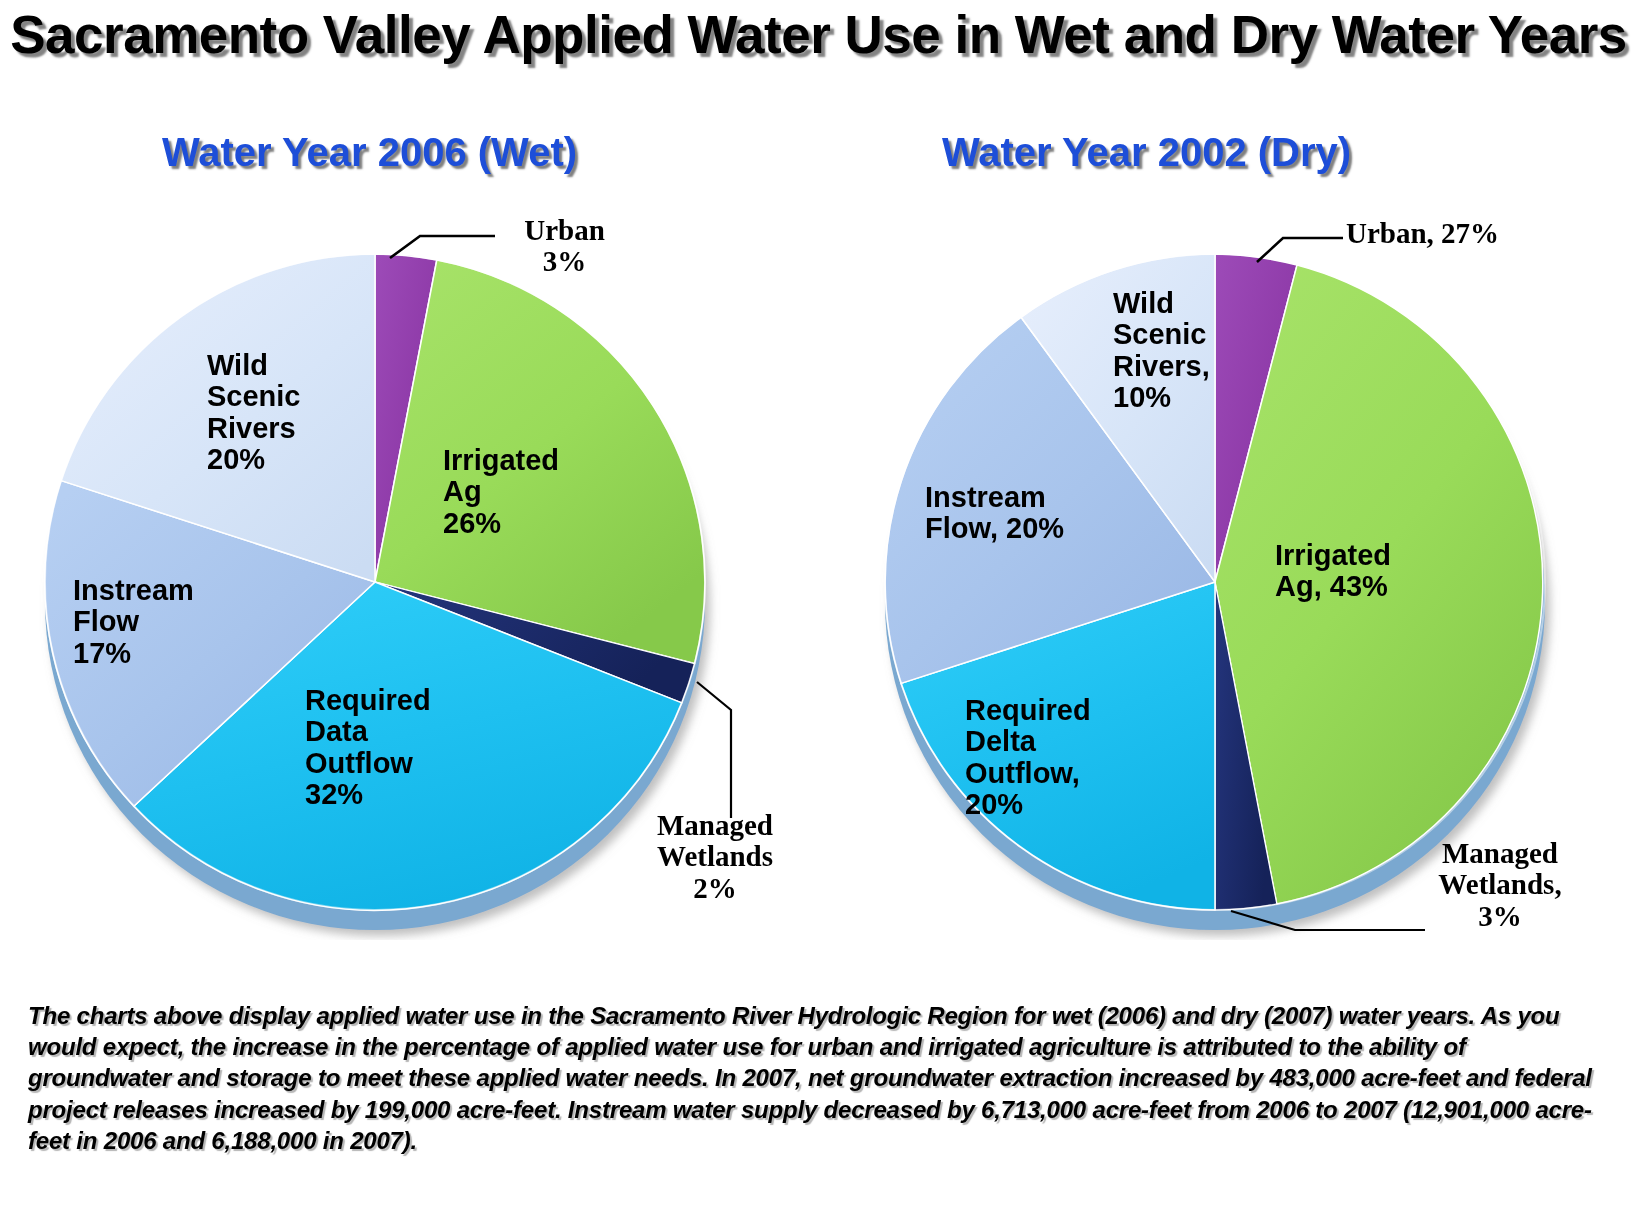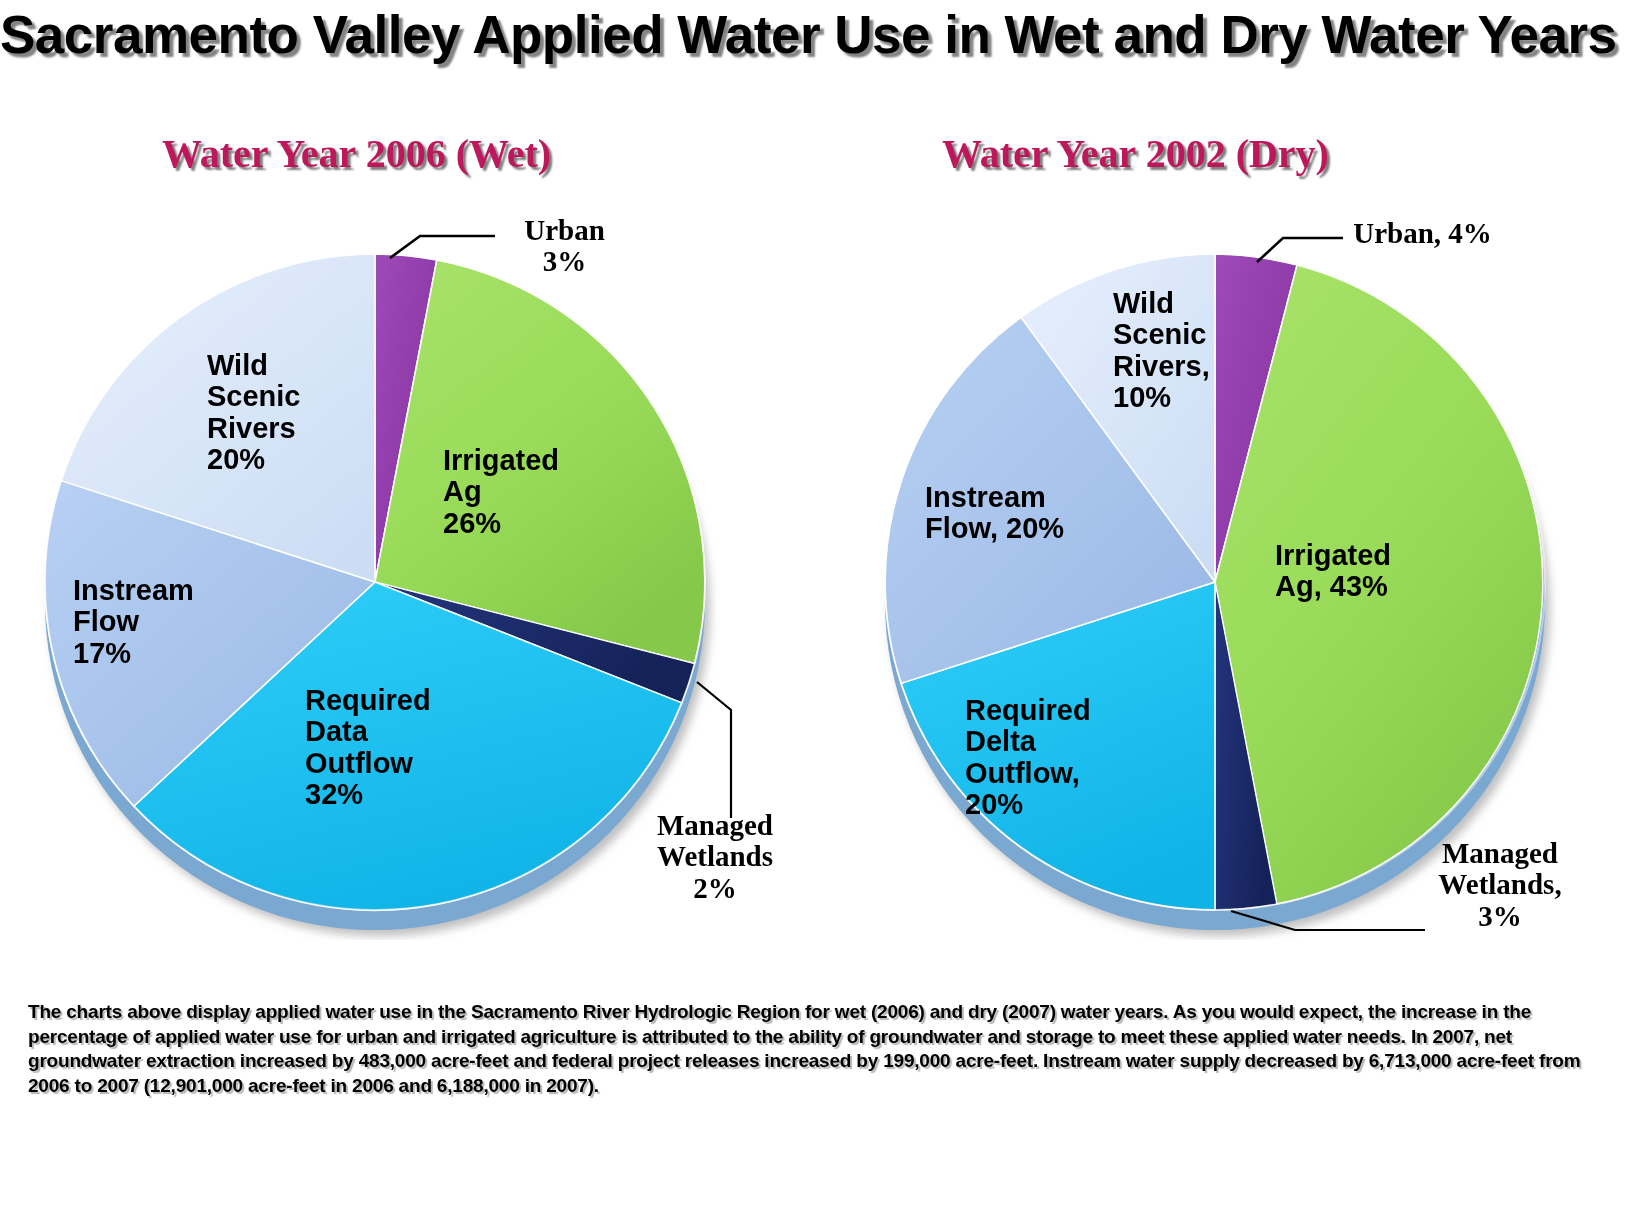--- a/index.html
+++ b/index.html
@@ -2,49 +2,49 @@
 <html><head>
 <meta charset="utf-8">
 <style>
   html,body{margin:0;padding:0;}
   body{
     width:1637px;height:1215px;background:#ffffff;
     font-family:"Liberation Sans","DejaVu Sans",sans-serif;
     position:relative;overflow:hidden;
   }
   .main-title{
-    position:absolute;left:0;top:4px;width:1637px;
+    position:absolute;left:0;top:4px;width:1637px;text-align:center;
     font-size:53px;font-weight:bold;color:#000;letter-spacing:-0.5px;
     text-shadow:4px 4px 2px rgba(90,90,90,0.75);
     white-space:nowrap;
   }
   .chart-title{
-    position:absolute;font-size:40px;font-weight:bold;color:#be185d;
-    text-shadow:3px 3px 2px rgba(95,95,95,0.8);white-space:nowrap;font-family:Liberation Serif, serif;
+    position:absolute;font-size:40px;font-weight:bold;color:#1d4ed8;
+    text-shadow:3px 3px 2px rgba(95,95,95,0.8);white-space:nowrap;
   }
   #title-2006{left:162px;top:130px;}
   #title-2007{left:942px;top:130px;}
 
   .pie-wrap{position:absolute;}
   #pie-2006{left:25px;top:230px;width:720px;height:710px;}
   #pie-2007{left:865px;top:230px;width:740px;height:710px;}
   .pie-svg{display:block;}
 
   .pieLabel{
     position:absolute;font-weight:bold;color:#000;font-size:29px;
     line-height:1.08;text-align:left;white-space:pre-line;
   }
   .outLabel{
     position:absolute;font-weight:bold;color:#000;font-size:29px;
     line-height:1.08;text-align:center;white-space:pre-line;font-family:Liberation Serif, serif;
   }
 
   .caption{
     position:absolute;left:28px;top:1000px;width:1585px;
-    font-size:19px;font-weight:bold;color:#000;
+    font-size:24px;font-weight:bold;font-style:italic;color:#000;
     line-height:1.30;letter-spacing:-0.2px;
     text-shadow:2px 2px 1px rgba(120,120,120,0.55);
   }
 </style>
 </head>
 <body>
 
 <div class="main-title">Sacramento Valley Applied Water Use in Wet and Dry Water Years</div>
 
 <div class="chart-title" id="title-2006">Water Year 2006 (Wet)</div>
@@ -206,19 +206,19 @@
 Delta
 Outflow,
 20%</div>
   <div class="pieLabel" style="left:60px;top:252px;width:240px;">Instream
 Flow, 20%</div>
   <div class="pieLabel" style="left:248px;top:58px;width:170px;">Wild
 Scenic
 Rivers,
 10%</div>
 
-  <div class="outLabel" style="left:450px;top:-12px;width:215px;">Urban, 4%</div>
+  <div class="outLabel" style="left:450px;top:-12px;width:215px;">Urban, 27%</div>
   <div class="outLabel" style="left:530px;top:608px;width:210px;">Managed
 Wetlands,
 3%</div>
 </div>
 
 <div class="caption">The charts above display applied water use in the Sacramento River Hydrologic Region for wet (2006) and dry (2007) water years.  As you would expect, the increase in the percentage of applied water use for urban and irrigated agriculture is attributed to the ability of groundwater and storage to meet these applied water needs.  In 2007, net groundwater extraction increased by 483,000 acre-feet and federal project releases increased by 199,000 acre-feet.  Instream water supply decreased by 6,713,000 acre-feet from 2006 to 2007 (12,901,000 acre-feet in 2006 and 6,188,000 in 2007).</div>
 
 </body></html>

